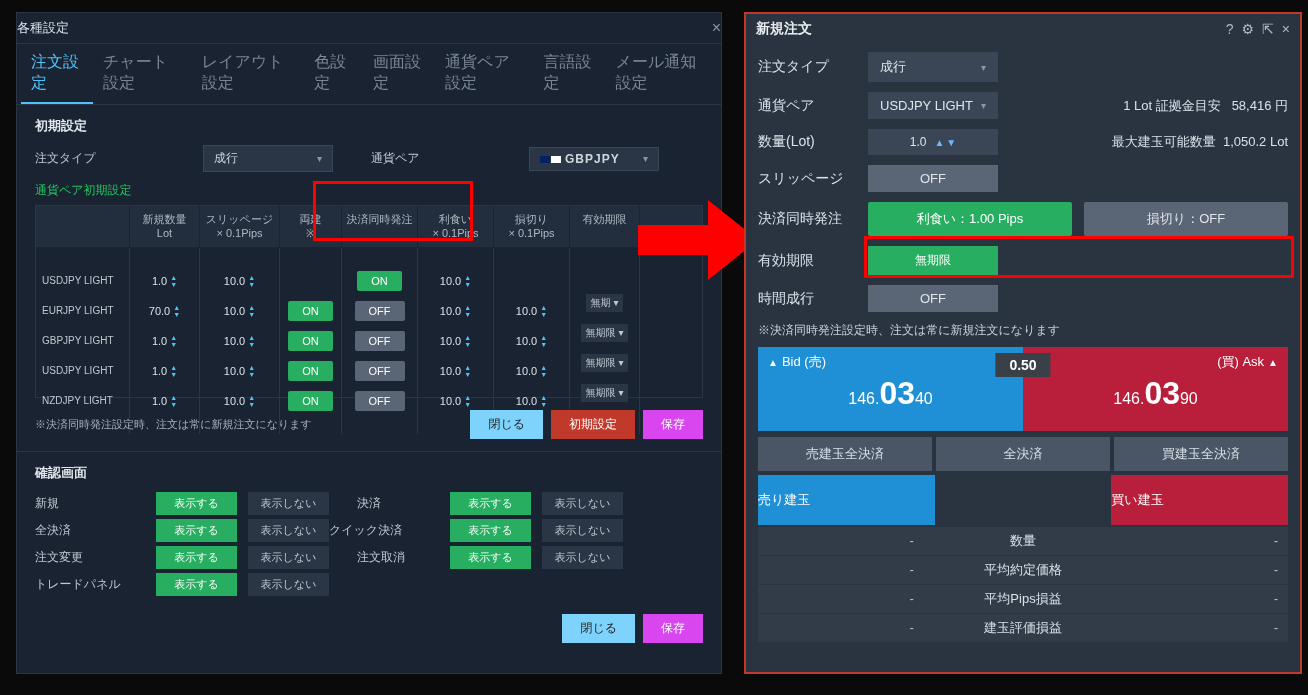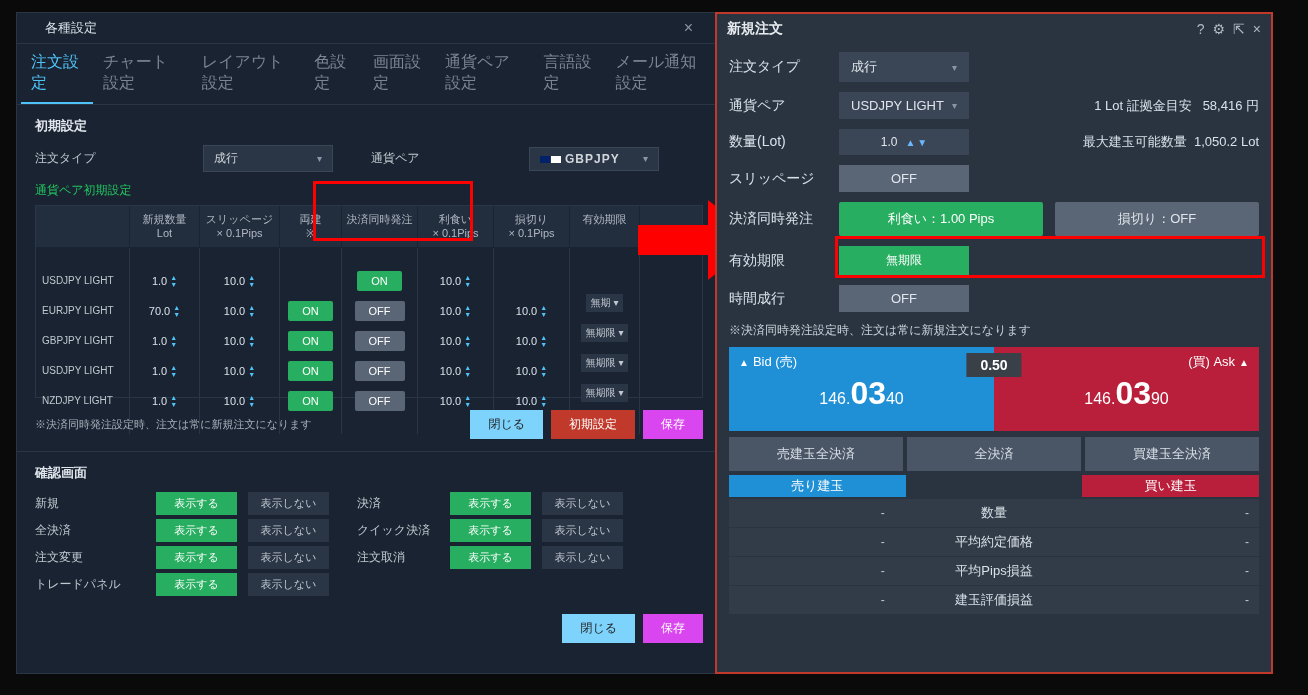--- a/index.html
+++ b/index.html
@@ -1,20 +1,20 @@
 <!DOCTYPE html>
 <html><head>
 <meta charset="utf-8">
 <style>
 * { box-sizing: border-box; margin: 0; padding: 0; }
 body { font-family: "Meiryo", "Hiragino Sans", sans-serif; background: #0a0a0a; color: #c8d0d8; font-size: 12px; width: 1308px; height: 695px; position: relative; }
 
 
 .left-panel { position: absolute; left: 16px; top: 12px; width: 706px; height: 662px; background: #1a2332; border: 1px solid #2a3545; }
-.lp-header { display: flex; justify-content: space-between; align-items: center; padding: 6px 28px; background: #1a2332; border-bottom: 1px solid #2a3545; }
+.lp-header { display: flex; justify-content: space-between; align-items: center; padding: 6px 0; background: #1a2332; border-bottom: 1px solid #2a3545; }
 .lp-title { color: #d8e0e8; font-size: 13px; }
 .lp-close { color: #8a95a5; font-size: 16px; cursor: pointer; }
 
 .tabs { display: flex; border-bottom: 1px solid #2a3545; background: #1a2332; padding: 0 4px; }
 .tab { padding: 8px 10px; color: #7a8595; font-size: 16px; cursor: pointer; }
 .tab.active { color: #4fc3f7; border-bottom: 2px solid #4fc3f7; }
 
 .section { padding: 12px 18px; }
 .section-title { color: #e0e6ec; font-size: 13px; font-weight: bold; margin-bottom: 10px; }
 .row { display: flex; align-items: center; gap: 18px; margin-bottom: 10px; }
@@ -59,21 +59,21 @@
 
 
 .hl-red { position: absolute; border: 3px solid #ff0000; pointer-events: none; }
 
 
 .arrow { position: absolute; left: 638px; top: 200px; width: 120px; height: 80px; }
 .arrow-body { position: absolute; left: 0; top: 25px; width: 75px; height: 30px; background: #ff0000; }
 .arrow-head { position: absolute; left: 70px; top: 0; width: 0; height: 0; border-top: 40px solid transparent; border-bottom: 40px solid transparent; border-left: 50px solid #ff0000; }
 
 
-.right-panel { position: absolute; left: 715px; top: 12px; width: 558px; height: 662px; background: #2a3440; border: 2px solid #c0392b; }
+.right-panel { position: absolute; left: 744px; top: 12px; width: 558px; height: 662px; background: #2a3440; border: 2px solid #c0392b; }
 .rp-header { display: flex; justify-content: space-between; align-items: center; padding: 6px 10px; background: #2a3440; }
 .rp-title { color: #e8ecf0; font-size: 14px; font-weight: bold; }
 .rp-icons { display: flex; gap: 8px; color: #b0b8c2; font-size: 14px; }
 .rp-icons span { cursor: pointer; }
 
 .rp-body { padding: 8px 12px 0; }
 .rp-row { display: flex; align-items: center; margin-bottom: 10px; gap: 10px; }
 .rp-label { color: #d8e0e8; font-size: 14px; width: 100px; }
 .rp-select { background: #3a4555; padding: 6px 12px; color: #e0e6ec; display: flex; justify-content: space-between; align-items: center; min-width: 130px; font-size: 13px; }
 .rp-value-text { color: #d8e0e8; font-size: 13px; margin-left: auto; }
@@ -100,21 +100,21 @@
 .ps-num .big { font-size: 32px; font-weight: bold; }
 .ps-num .sm { font-size: 16px; }
 .spread { position: absolute; left: 50%; top: 6px; transform: translateX(-50%); background: #3a4048; color: #fff; padding: 4px 14px; font-size: 14px; font-weight: bold; z-index: 2; }
 .tri { font-size: 10px; }
 
 
 .settle-row { display: flex; gap: 4px; margin-bottom: 4px; }
 .settle-btn { flex: 1; background: #4a5565; color: #d8e0e8; text-align: center; padding: 8px 0; font-size: 13px; }
 
 .pos-tabs { display: flex; margin-bottom: 2px; }
-.pos-tab { flex: 1; text-align: center; padding: 2px 0; font-size: 13px; }
+.pos-tab { flex: 1; padding: 16px 0; font-size: 13px; }
 .pos-tab.sell { background: #1f8fd6; color: #fff; }
 .pos-tab.mid { background: #2a3440; }
 .pos-tab.buy { background: #b91e3a; color: #fff; }
 
 .info-row { display: grid; grid-template-columns: 1fr 1.5fr 1fr; align-items: center; padding: 5px 10px; background: #323c48; margin-bottom: 1px; }
 .info-row .left { text-align: right; color: #c0c8d0; }
 .info-row .mid { text-align: center; color: #d8e0e8; font-size: 13px; }
 .info-row .right { text-align: right; color: #c0c8d0; }
 </style>
 </head>
@@ -415,21 +415,21 @@
     <div class="confirm-grid" id="confirm-grid">
         <div class="cg-label">新規</div>
         <div class="cg-btn show">表示する</div>
         <div class="cg-btn hide">表示しない</div>
         <div class="cg-label" style="padding-left: 28px;">決済</div>
         <div class="cg-btn show">表示する</div>
         <div class="cg-btn hide">表示しない</div>
         <div class="cg-label">全決済</div>
         <div class="cg-btn show">表示する</div>
         <div class="cg-btn hide">表示しない</div>
-        <div class="cg-label" style="padding-left: 28px;">クイック決済</div>
+        <div class="cg-label" style="">クイック決済</div>
         <div class="cg-btn show">表示する</div>
         <div class="cg-btn hide">表示しない</div>
         <div class="cg-label">注文変更</div>
         <div class="cg-btn show">表示する</div>
         <div class="cg-btn hide">表示しない</div>
         <div class="cg-label" style="padding-left: 28px;">注文取消</div>
         <div class="cg-btn show">表示する</div>
         <div class="cg-btn hide">表示しない</div>
         <div class="cg-label">トレードパネル</div>
         <div class="cg-btn show">表示する</div>

